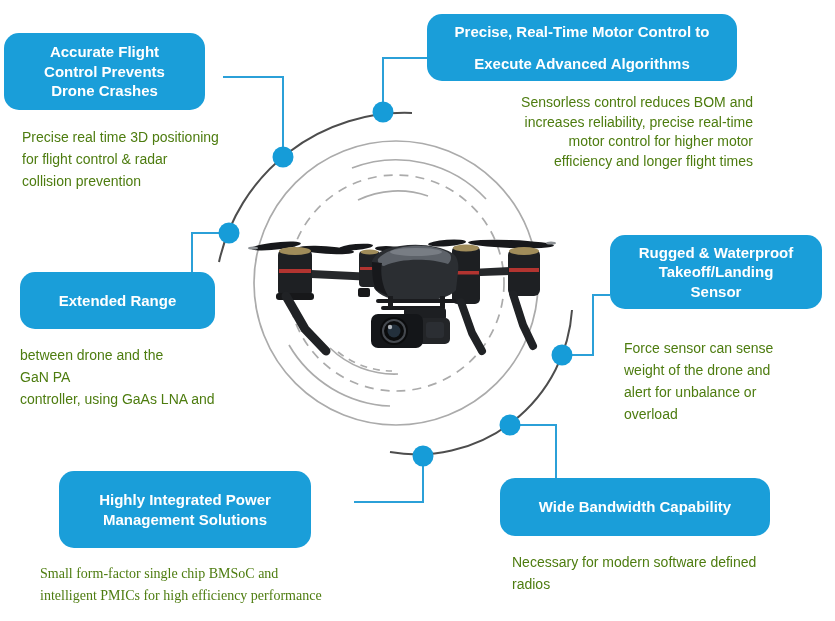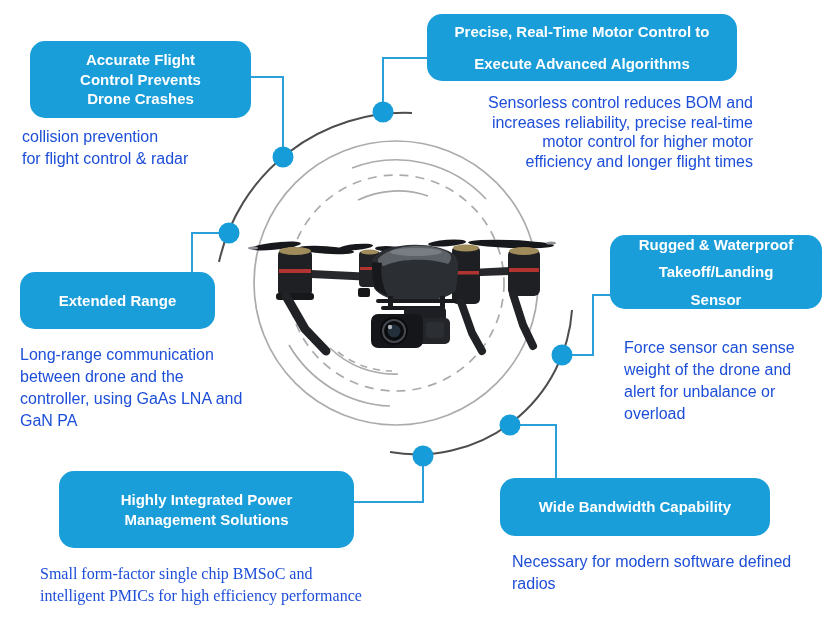--- a/index.html
+++ b/index.html
@@ -8,21 +8,21 @@
     font-family:"Liberation Sans",sans-serif;
   }
   #diagram-svg{position:absolute;left:0;top:0;}
   .box{
     position:absolute;background:#1a9ed9;border-radius:15px;color:#ffffff;
     font-weight:bold;font-size:15px;line-height:19.5px;
     display:flex;flex-direction:column;align-items:center;justify-content:center;
     text-align:center;z-index:3;
   }
   .desc{
-    position:absolute;color:#1d4ed8;font-size:16px;line-height:22px;z-index:3;
+    position:absolute;color:#4d7c0f;font-size:14px;line-height:22px;z-index:3;
   }
   .desc.right{text-align:right;}
   .desc.tight{line-height:19.5px;}
   .tl,.dl{white-space:nowrap;}
 </style>
 </head>
 <body>
 <div id="stage">
 
 <svg id="diagram-svg" width="835" height="621" viewBox="0 0 835 621">
@@ -119,64 +119,64 @@
   <g fill="#169cd8">
     <circle cx="283" cy="157" r="10.5"></circle>
     <circle cx="383" cy="112" r="10.5"></circle>
     <circle cx="229" cy="233" r="10.5"></circle>
     <circle cx="562" cy="355" r="10.5"></circle>
     <circle cx="423" cy="456" r="10.5"></circle>
     <circle cx="510" cy="425" r="10.5"></circle>
   </g>
 </svg>
 
-<div class="box" style="left:30px;top:33px;width:221px;height:77px;margin-top:8px;">
+<div class="box" style="left:4px;top:33px;width:201px;height:77px;">
   <div class="tl">Accurate Flight</div>
   <div class="tl">Control Prevents</div>
   <div class="tl">Drone Crashes</div>
 </div>
 <div class="desc" style="left:22px;top:126px;width:240px;">
+  <div class="dl">Precise real time 3D positioning</div>
+  <div class="dl">for flight control &amp; radar</div>
   <div class="dl">collision prevention</div>
-  <div class="dl">for flight control &amp; radar</div>
 </div>
 
 <div class="box" style="left:427px;top:14px;width:310px;height:67px;gap:12px;">
   <div class="tl">Precise, Real-Time Motor Control to</div>
   <div class="tl">Execute Advanced Algorithms</div>
 </div>
 <div class="desc right tight" style="left:463px;top:93px;width:290px;">
   <div class="dl">Sensorless control reduces BOM and</div>
   <div class="dl">increases reliability, precise real-time</div>
   <div class="dl">motor control for higher motor</div>
   <div class="dl">efficiency and longer flight times</div>
 </div>
 
 <div class="box" style="left:20px;top:272px;width:195px;height:57px;">
   <div class="tl">Extended Range</div>
 </div>
 <div class="desc" style="left:20px;top:344px;width:250px;">
-  <div class="dl">Long-range communication</div>
   <div class="dl">between drone and the</div>
+  <div class="dl">GaN PA</div>
   <div class="dl">controller, using GaAs LNA and</div>
-  <div class="dl">GaN PA</div>
 </div>
 
-<div class="box" style="left:610px;top:235px;width:212px;height:74px;justify-content:space-between;">
+<div class="box" style="left:610px;top:235px;width:212px;height:74px;">
   <div class="tl">Rugged &amp; Waterproof</div>
   <div class="tl">Takeoff/Landing</div>
   <div class="tl">Sensor</div>
 </div>
 <div class="desc" style="left:624px;top:325px;width:190px;margin-top:12px;">
   <div class="dl">Force sensor can sense</div>
   <div class="dl">weight of the drone and</div>
   <div class="dl">alert for unbalance or</div>
   <div class="dl">overload</div>
 </div>
 
-<div class="box" style="left:59px;top:471px;width:295px;height:77px;text-align:center;">
+<div class="box" style="left:59px;top:471px;width:252px;height:77px;text-align:center;">
   <div class="tl">Highly Integrated Power</div>
   <div class="tl">Management Solutions</div>
 </div>
 <div class="desc" style="left:40px;top:563px;width:345px;font-family:Liberation Serif, serif;">
   <div class="dl">Small form-factor single chip BMSoC and</div>
   <div class="dl">intelligent PMICs for high efficiency performance</div>
 </div>
 
 <div class="box" style="left:500px;top:478px;width:270px;height:58px;text-align:center;">
   <div class="tl">Wide Bandwidth Capability</div>

